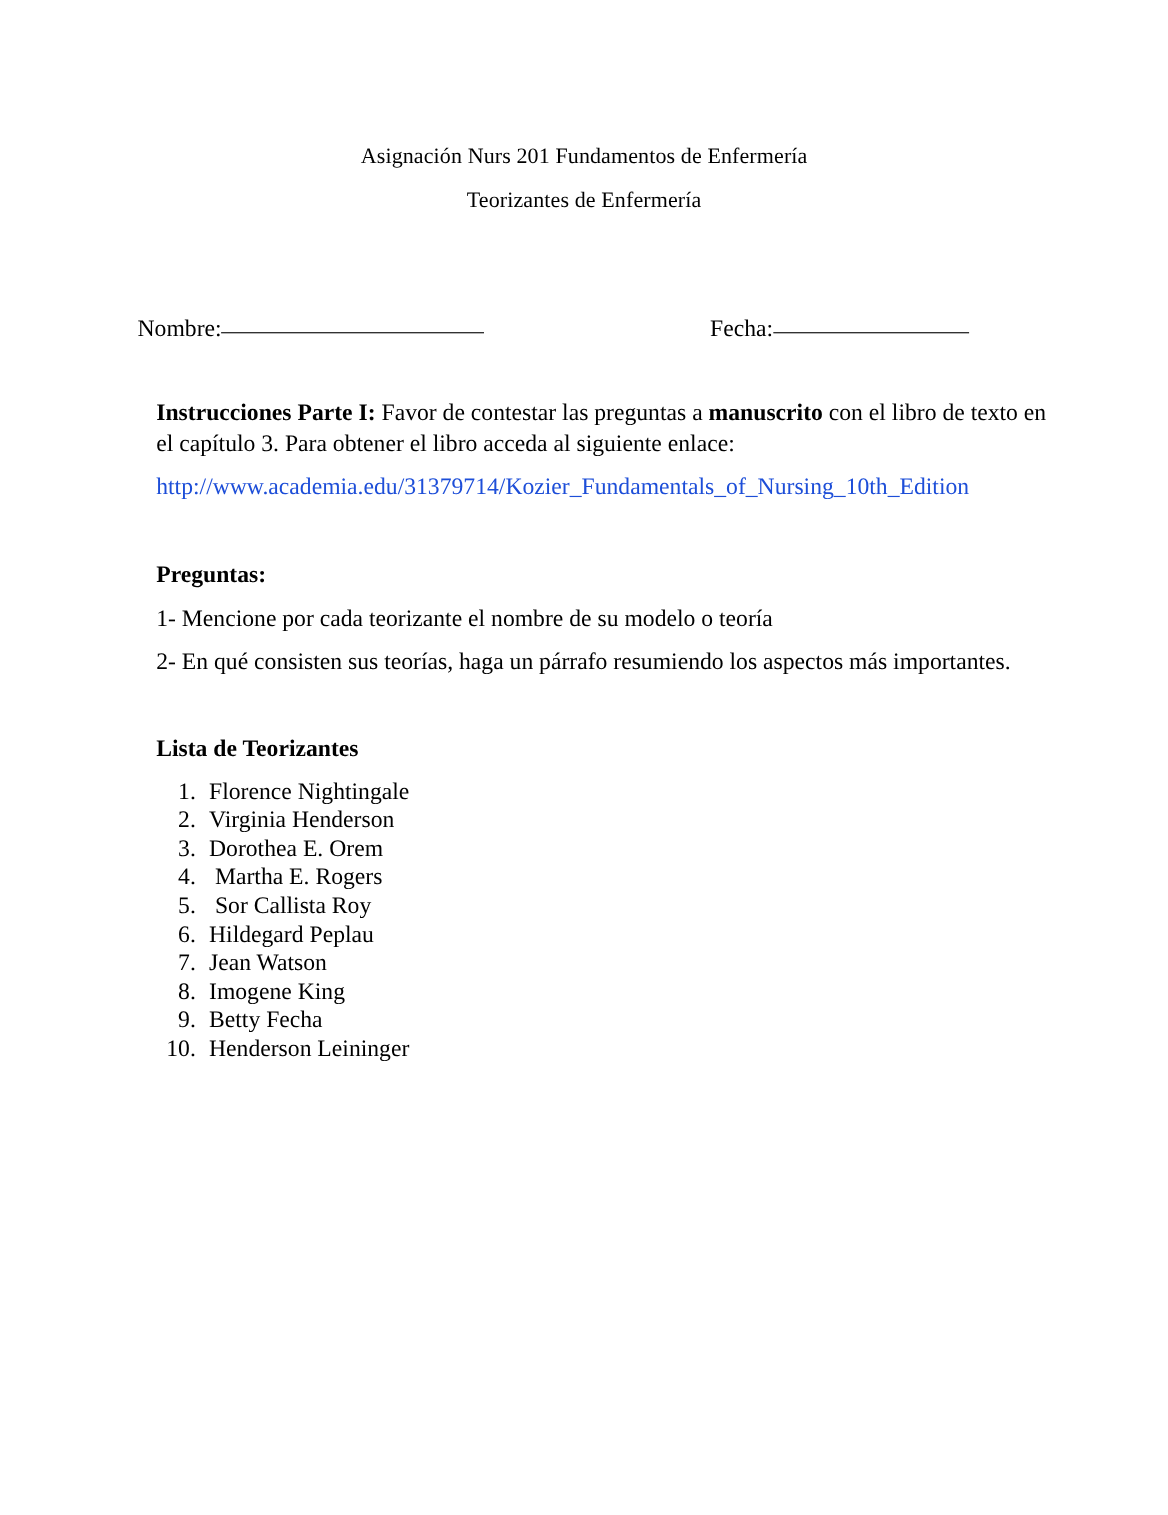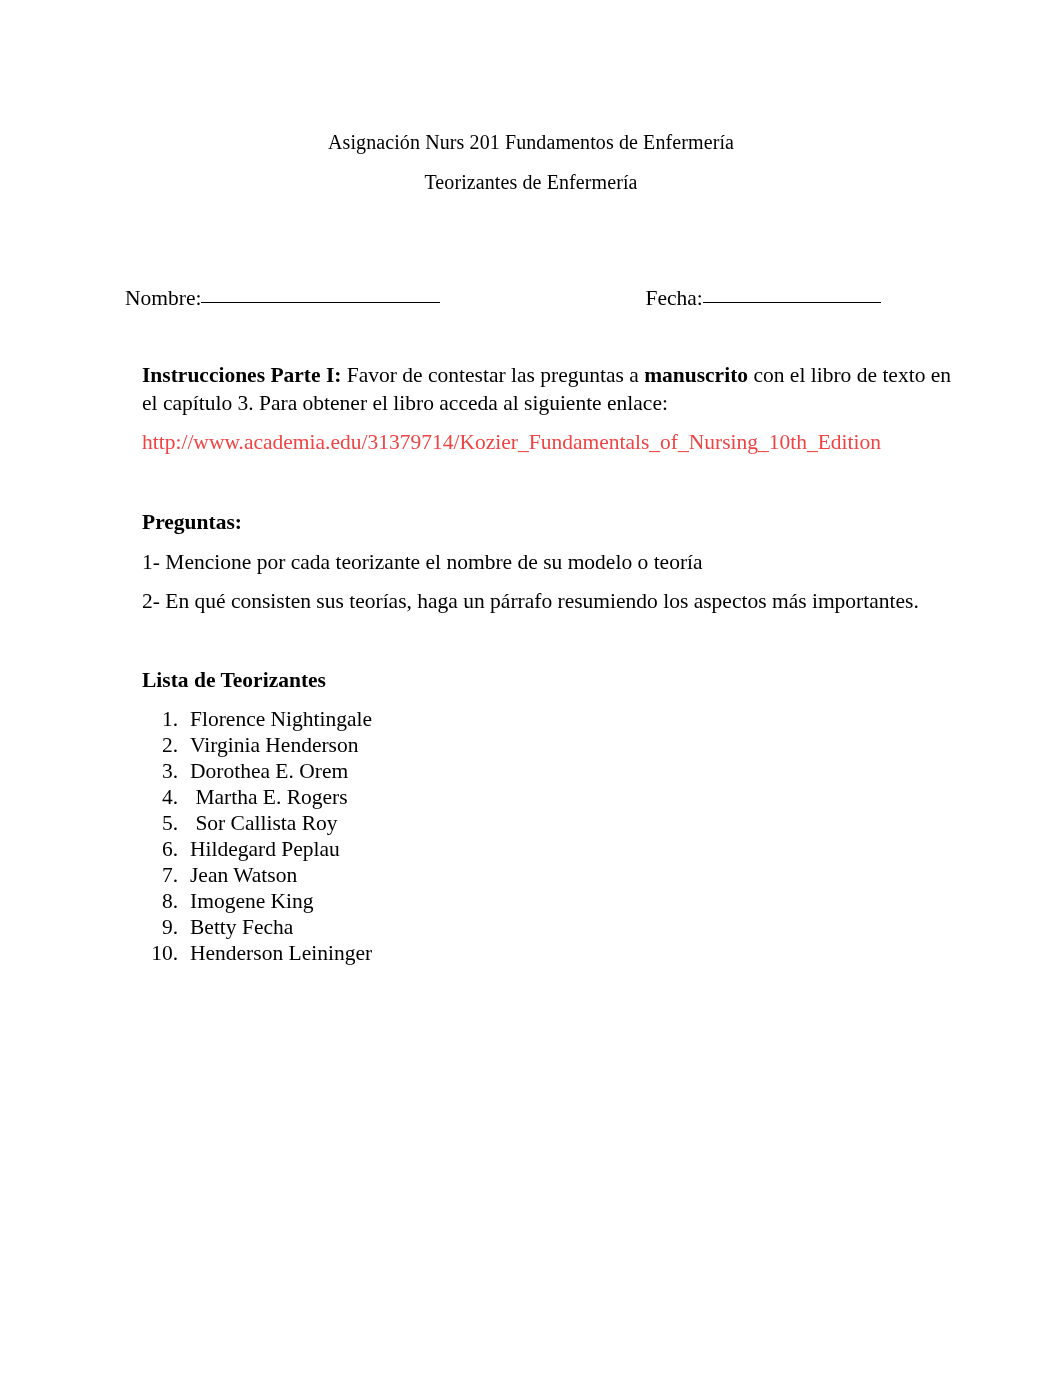--- a/index.html
+++ b/index.html
@@ -122,21 +122,21 @@
     <div class="title-line">Asignación Nurs 201 Fundamentos de Enfermería</div>
     <div class="title-line">Teorizantes de Enfermería</div>
   </div>
 
   <div class="namedate-row">
     <span class="field"><span class="field-label">Nombre:</span><span class="field-rule rule-nombre"></span></span><span class="spacer-mid"></span><span class="field"><span class="field-label">Fecha:</span><span class="field-rule rule-fecha"></span></span>
   </div>
 
   <div class="body-para p-instructions"><b>Instrucciones Parte I:</b><span> Favor de contestar las preguntas a </span><b>manuscrito</b><span> con el libro de texto en el capítulo 3. Para obtener el libro acceda al siguiente enlace:</span></div>
 
-  <div class="body-para p-link"><a class="link-text" href="#" style="color: #ef4444;">http://www.academia.edu/31379714/Kozier_Fundamentals_of_Nursing_10th_Edition</a></div>
+  <div class="body-para p-link"><a class="link-text" href="#" style="color: #1d4ed8;">http://www.academia.edu/31379714/Kozier_Fundamentals_of_Nursing_10th_Edition</a></div>
 
   <div class="body-para p-preguntas">Preguntas:</div>
   <div class="body-para p-q1">1- Mencione por cada teorizante el nombre de su modelo o teoría</div>
   <div class="body-para p-q2">2- En qué consisten sus teorías, haga un párrafo resumiendo los aspectos más importantes.</div>
 
   <div class="body-para p-lista-head">Lista de Teorizantes</div>
 
   <div class="teorizantes-list">
     <div class="li-row">
         <span class="li-num">1.</span>

